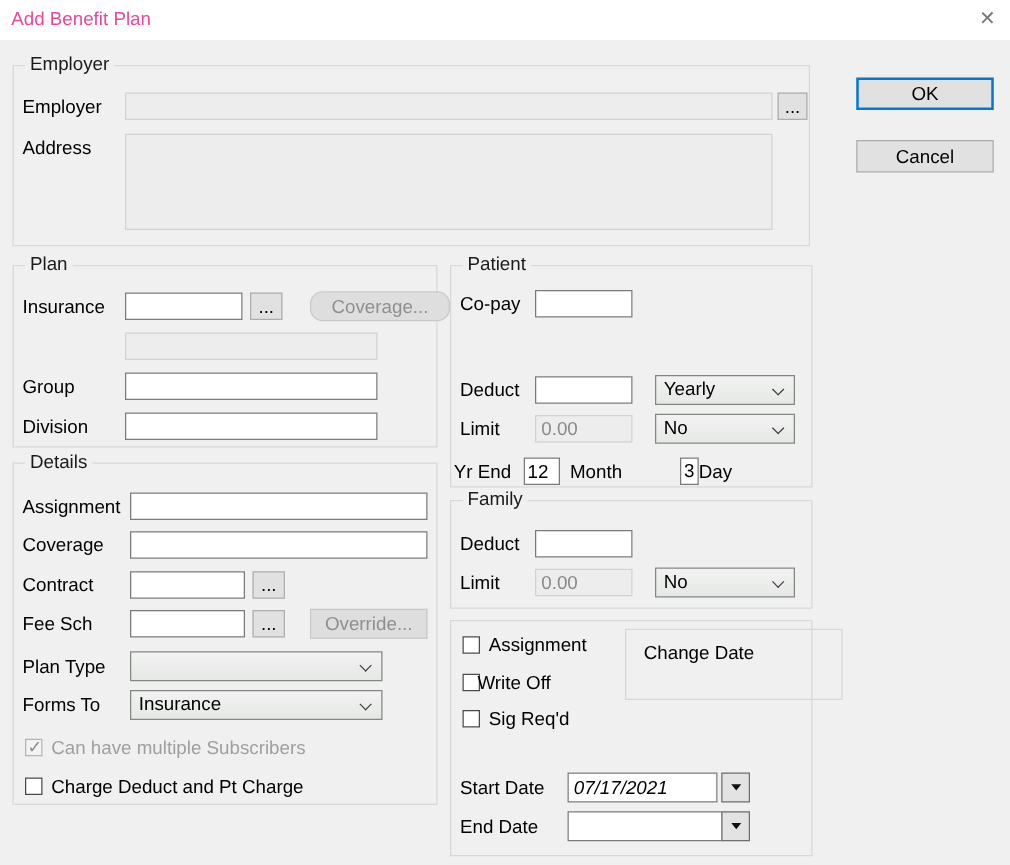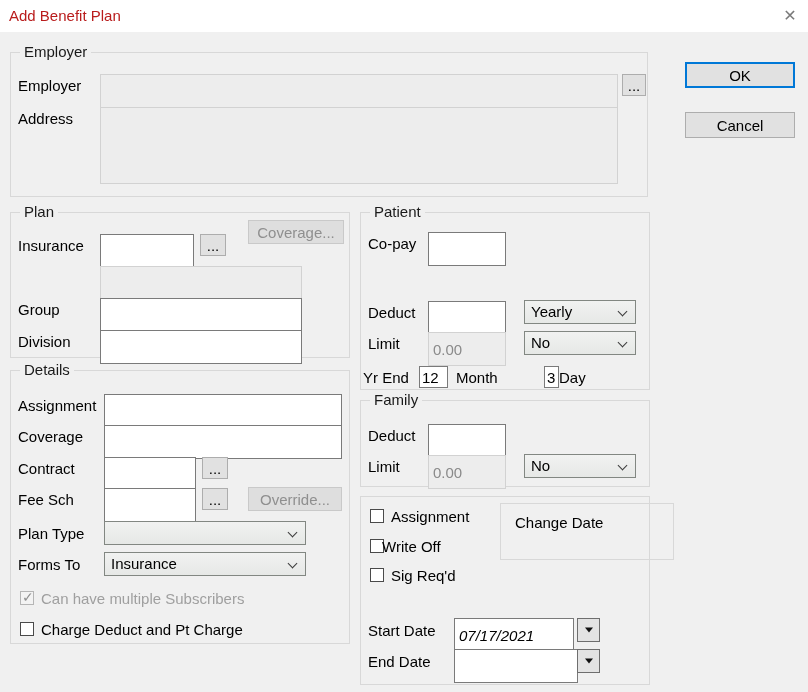--- a/index.html
+++ b/index.html
@@ -1,31 +1,31 @@
 <!DOCTYPE html>
 <html><head>
 <meta charset="utf-8">
 <style>
   * { margin:0; padding:0; box-sizing:border-box; }
   html,body { width:808px; height:692px; }
   body { position:relative; font-family:"Liberation Sans", sans-serif; font-size:15px; color:#000; background:#fff; overflow:hidden; }
 
   .titlebar { position:absolute; left:0; top:0; width:808px; height:32px; background:#ffffff; }
-  .title { position:absolute; left:9px; top:7px; font-size:15px; color:#b91c1c; }
+  .title { position:absolute; left:9px; top:7px; font-size:15px; color:#ec4899; }
   .closebtn { position:absolute; left:778px; top:5px; width:24px; height:22px; text-align:center; line-height:22px; font-size:16px; color:#7a7a7a; cursor:pointer; background:transparent; border:none; }
 
   .dlg { position:absolute; left:0; top:32px; width:808px; height:660px; background:#f0f0f0; }
 
   .group { position:absolute; border:1px solid #d8d8d8; }
   .legend { position:absolute; top:-10px; left:9px; background:#f0f0f0; padding:0 4px; color:#1a1a1a; font-size:15px; white-space:nowrap; }
 
   .lbl { position:absolute; white-space:nowrap; font-size:15px; }
   .lbl.off { color:#9f9f9f; }
 
-  .txt { position:absolute; background:#fff; border:1px solid #7a7a7a; font:inherit; padding:16px 4px; color:#000; }
+  .txt { position:absolute; background:#fff; border:1px solid #7a7a7a; font:inherit; padding:4px 4px; color:#000; }
   .txt:disabled { background:#ededed; border-color:#d2d2d2; color:#8a8a8a; }
   textarea.txt { resize:none; }
 
   .btn { position:absolute; background:#e1e1e1; border:1px solid #adadad; font:inherit; color:#000; cursor:pointer; }
   .btn.default { border:2px solid #0078d7; }
   .btn:disabled { background:#dedede; border-color:#c9c9c9; color:#8f8f8f; cursor:default; }
 
   .combo { position:absolute; background:linear-gradient(#f1f2f1,#e6e8e6); border:1px solid #828782; cursor:pointer; }
   .combo .val { position:absolute; left:6px; top:2px; white-space:nowrap; }
   .chev { position:absolute; right:9px; top:7px; width:7px; height:7px; border-right:1.5px solid #3c3c3c; border-bottom:1.5px solid #3c3c3c; transform:rotate(45deg); }
@@ -61,21 +61,21 @@
 
 <button class="btn default" style="left:685px; top:62px; width:110px; height:26px;">OK</button>
 <button class="btn" style="left:685px; top:112px; width:110px; height:26px;">Cancel</button>
 
 <div class="group" style="left:10px; top:212px; width:340px; height:146px;">
   <span class="legend">Plan</span>
 </div>
 <span class="lbl" style="left:18px; top:237px;">Insurance</span>
 <input class="txt" style="left: 100px; top: 234px; width: 94px; height: 22px;" value="">
 <button class="btn" style="left:200px; top:234px; width:26px; height:22px;">...</button>
-<button class="btn" style="left:248px; top:220px; width:96px; height:24px;" disabled="">Coverage...</button>
+<button class="btn" style="left:248px; top:233px; width:112px; height:24px;border-radius:10px;" disabled="">Coverage...</button>
 <input class="txt" style="left: 100px; top: 266px; width: 202px; height: 22px;" disabled="" value="">
 <span class="lbl" style="left:18px; top:301px;">Group</span>
 <input class="txt" style="left: 100px; top: 298px; width: 202px; height: 22px;" value="">
 <span class="lbl" style="left:18px; top:333px;">Division</span>
 <input class="txt" style="left: 100px; top: 330px; width: 202px; height: 22px;" value="">
 
 <div class="group" style="left:360px; top:212px; width:290px; height:178px;">
   <span class="legend">Patient</span>
 </div>
 <span class="lbl" style="left:368px; top:235px;">Co-pay</span>

